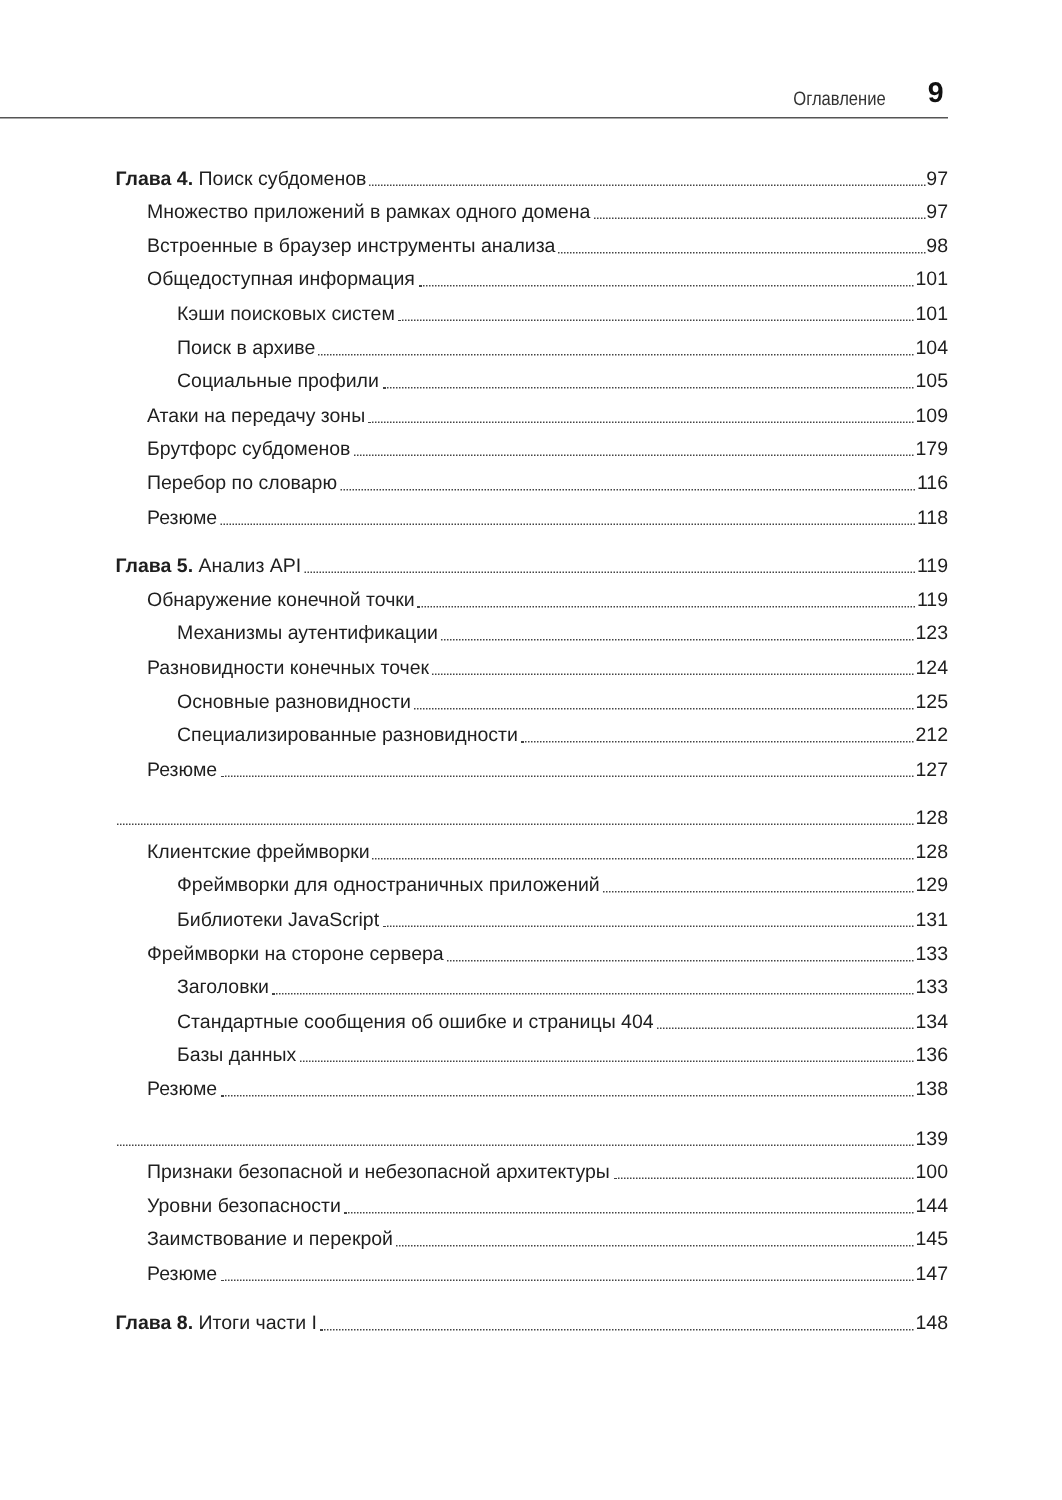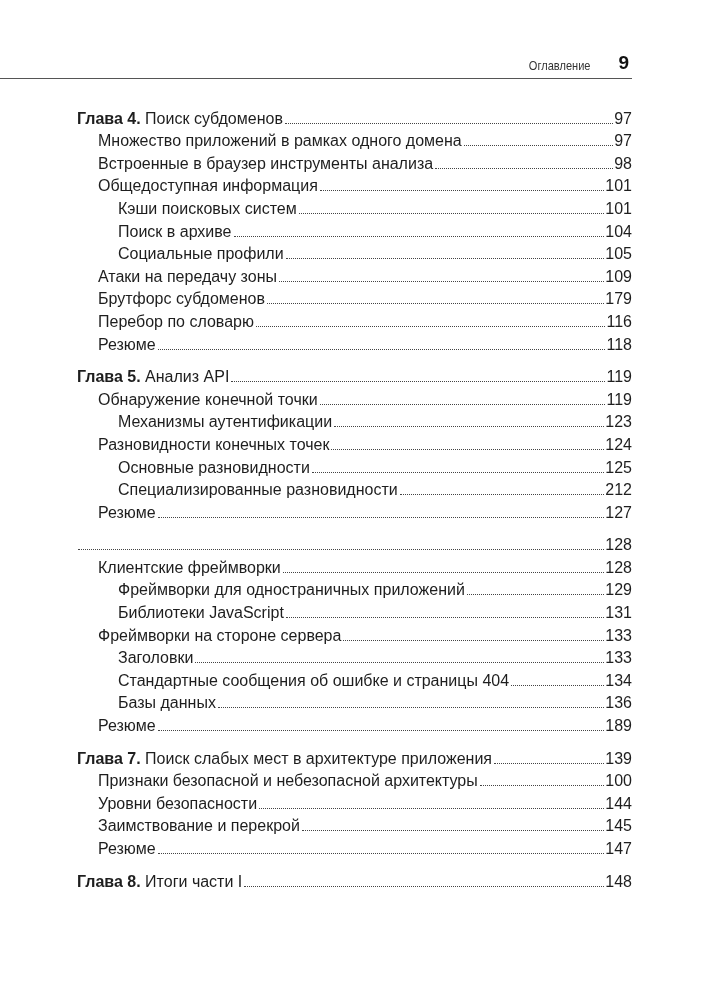--- a/index.html
+++ b/index.html
@@ -7,21 +7,21 @@
          font-family: "Liberation Sans", sans-serif; color: #1e1e1e; }
   .header { position: absolute; left: 0; top: 50px; width: 632px; height: 28px;
             border-bottom: 1.5px solid #555; }
   .header-title { position: absolute; right: 42px; top: 8px; font-size: 13px;
                   color: #333; transform: scaleX(0.85); transform-origin: right center; }
   .header-page { position: absolute; right: 3px; top: 2px; font-size: 19px;
                  font-weight: bold; color: #111; }
   .toc { position: absolute; left: 77px; top: 104px; width: 555px; }
   .group { margin-bottom: 10px; }
   .row { position: relative; height: 22.6px; display: flex; align-items: flex-end;
-         font-size: 16px; line-height: 16px; }
+         font-size: 13px; line-height: 16px; }
   .row.l1 { padding-left: 21px; }
   .row.l2 { padding-left: 41px; }
   .row .title { white-space: nowrap; background: #fff; padding-right: 1px; position: relative; z-index: 1; }
   .row .prefix { font-weight: bold; }
   .row .leader { flex: 1; border-bottom: 1.4px dotted #444; margin: 0 1px 3px 1px; height: 1px; }
   .row .page { white-space: nowrap; background: #fff; position: relative; z-index: 1; }
 </style>
 </head>
 <body>
 
@@ -161,26 +161,25 @@
         <span class="page">134</span>
       </div>
       <div class="row l2">
         <span class="title">Базы данных</span>
         <span class="leader"></span>
         <span class="page">136</span>
       </div>
       <div class="row l1">
         <span class="title">Резюме</span>
         <span class="leader"></span>
-        <span class="page">189</span>
-      </div>
-    </div>
-    <div class="group">
-      <div class="row l0">
-        <span class="title"><span class="prefix">Глава 7.</span> <span>Поиск слабых мест в архитектуре приложения</span></span>
+        <span class="page">138</span>
+      </div>
+    </div>
+    <div class="group">
+      <div class="row l0">
         <span class="leader"></span>
         <span class="page">139</span>
       </div>
       <div class="row l1">
         <span class="title">Признаки безопасной и небезопасной архитектуры</span>
         <span class="leader"></span>
         <span class="page">100</span>
       </div>
       <div class="row l1">
         <span class="title">Уровни безопасности</span>

